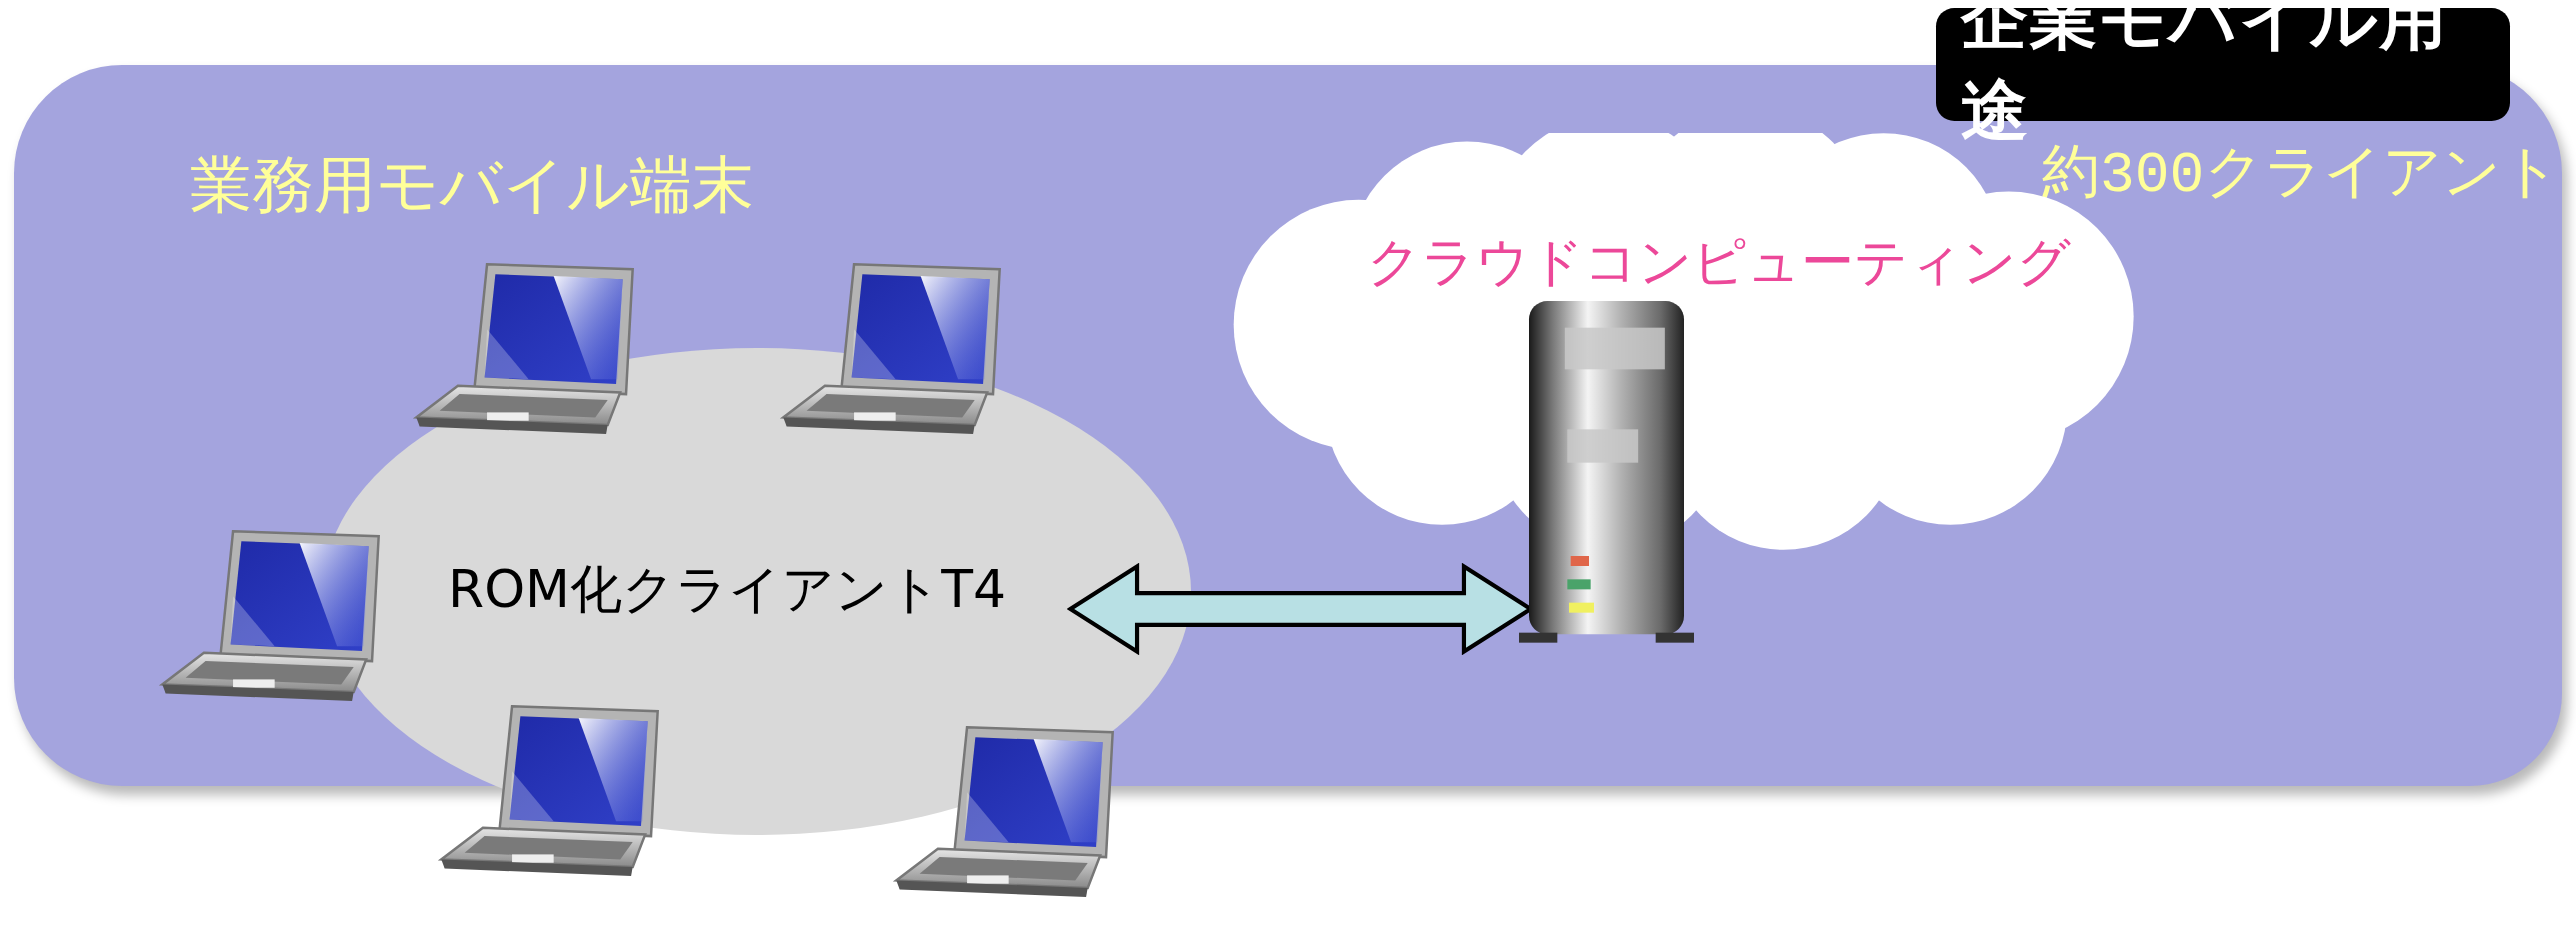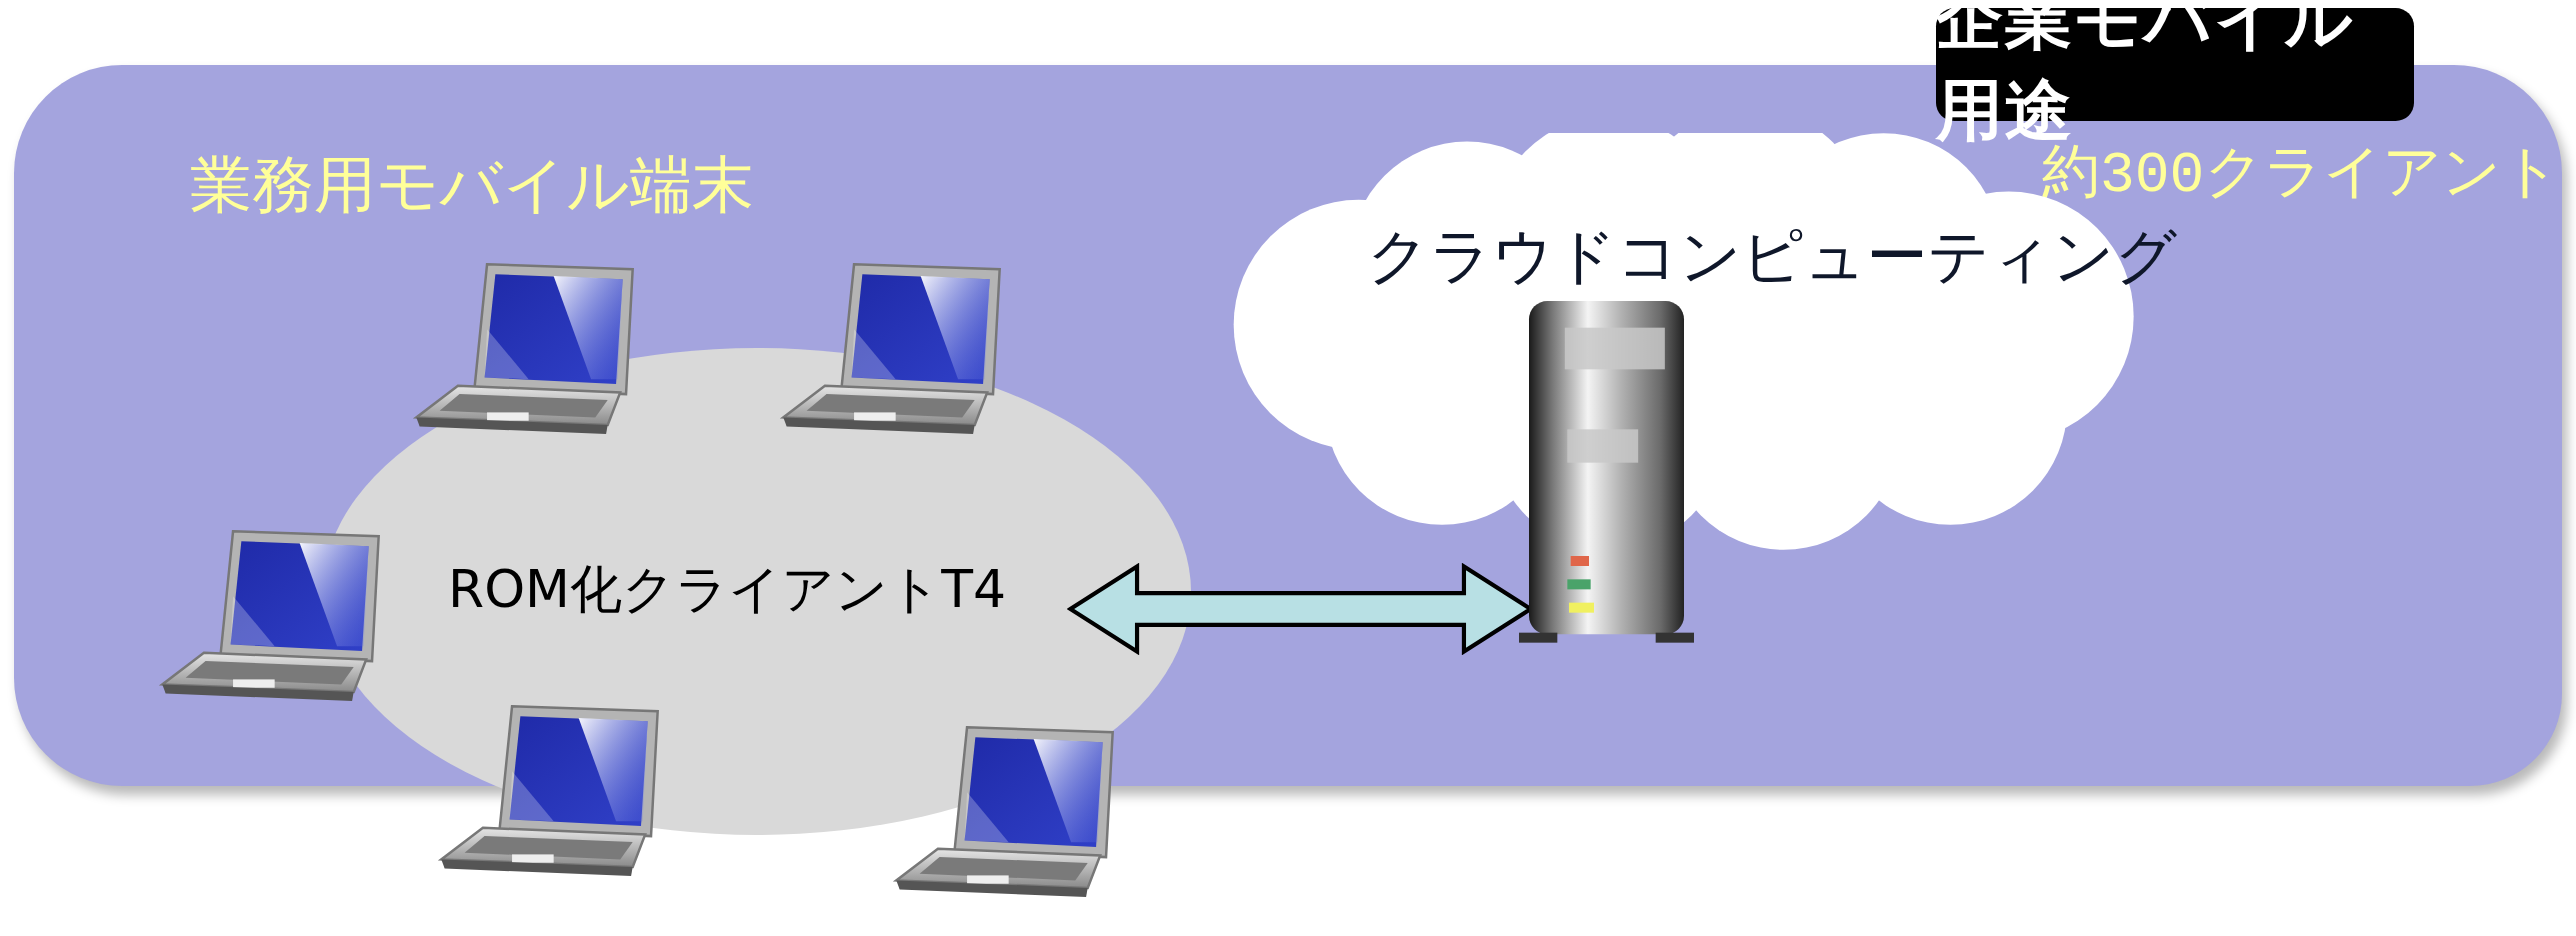--- a/index.html
+++ b/index.html
@@ -1,32 +1,32 @@
 <!DOCTYPE html>
 <html style="font-size:13.3px"><head>
 <meta charset="utf-8">
 <style>
   html, body { margin:0; padding:0; background:#ffffff; }
   body { width:2576px; height:937px; position:relative; overflow:hidden;
          font-family:"DejaVu Sans","Liberation Sans",sans-serif; }
   .panel { position:absolute; left:14px; top:65px; width:2548px; height:721px;
            background:#a4a4de; border-radius:108px 108px 92px 108px;
            box-shadow: 5px 8.3px 11.7px rgba(0,0,0,0.28); }
-  .badge { position:absolute; left:1936px; top:8.3px; width:478px; height:113px;
+  .badge { position:absolute; left:1936px; top:8.3px; width:549px; height:113px;
            background:#000; border-radius:18.3px; color:#fff;
            display:flex; align-items:center; justify-content:center;
-           font-size:67px; font-weight:bold; letter-spacing:1.7px; }
+           font-size:67px; font-weight:bold; letter-spacing:1.7px;padding-left:25px; }
   .label-yellow { position:absolute; color:#ffff99; font-size:62px; white-space:nowrap;font-family:Liberation Mono, monospace; }
   .lbl-mobile { left:190px; top:143px; }
   .lbl-count { left:2042px; top:133px; font-size:58px;text-align:center; }
   .ellipse { position:absolute; left:323px; top:348px; width:868px; height:487px;
              background:#d9d9d9; border-radius:50%; }
   .lbl-rom { position:absolute; left:448px; top:555px; font-size:52px; color:#000; white-space:nowrap; }
   .cloud { position:absolute; left:1217px; top:133px; width:950px; height:417px; }
-  .lbl-cloud { position:absolute; left:1367px; top:216px; font-size:61px; color:#0f172a; white-space:nowrap; }
+  .lbl-cloud { position:absolute; left:1367px; top:227px; font-size:53px; color:#ec4899; white-space:nowrap; }
   .server { position:absolute; left:1519px; top:296px; width:175px; height:350px; }
   .arrow { position:absolute; left:1067px; top:563px; width:467px; height:92px; }
   .laptop { position:absolute; width:233px; height:192px; }
 </style>
 </head>
 <body>
 
 <div class="panel"></div>
 
 <div class="badge">

